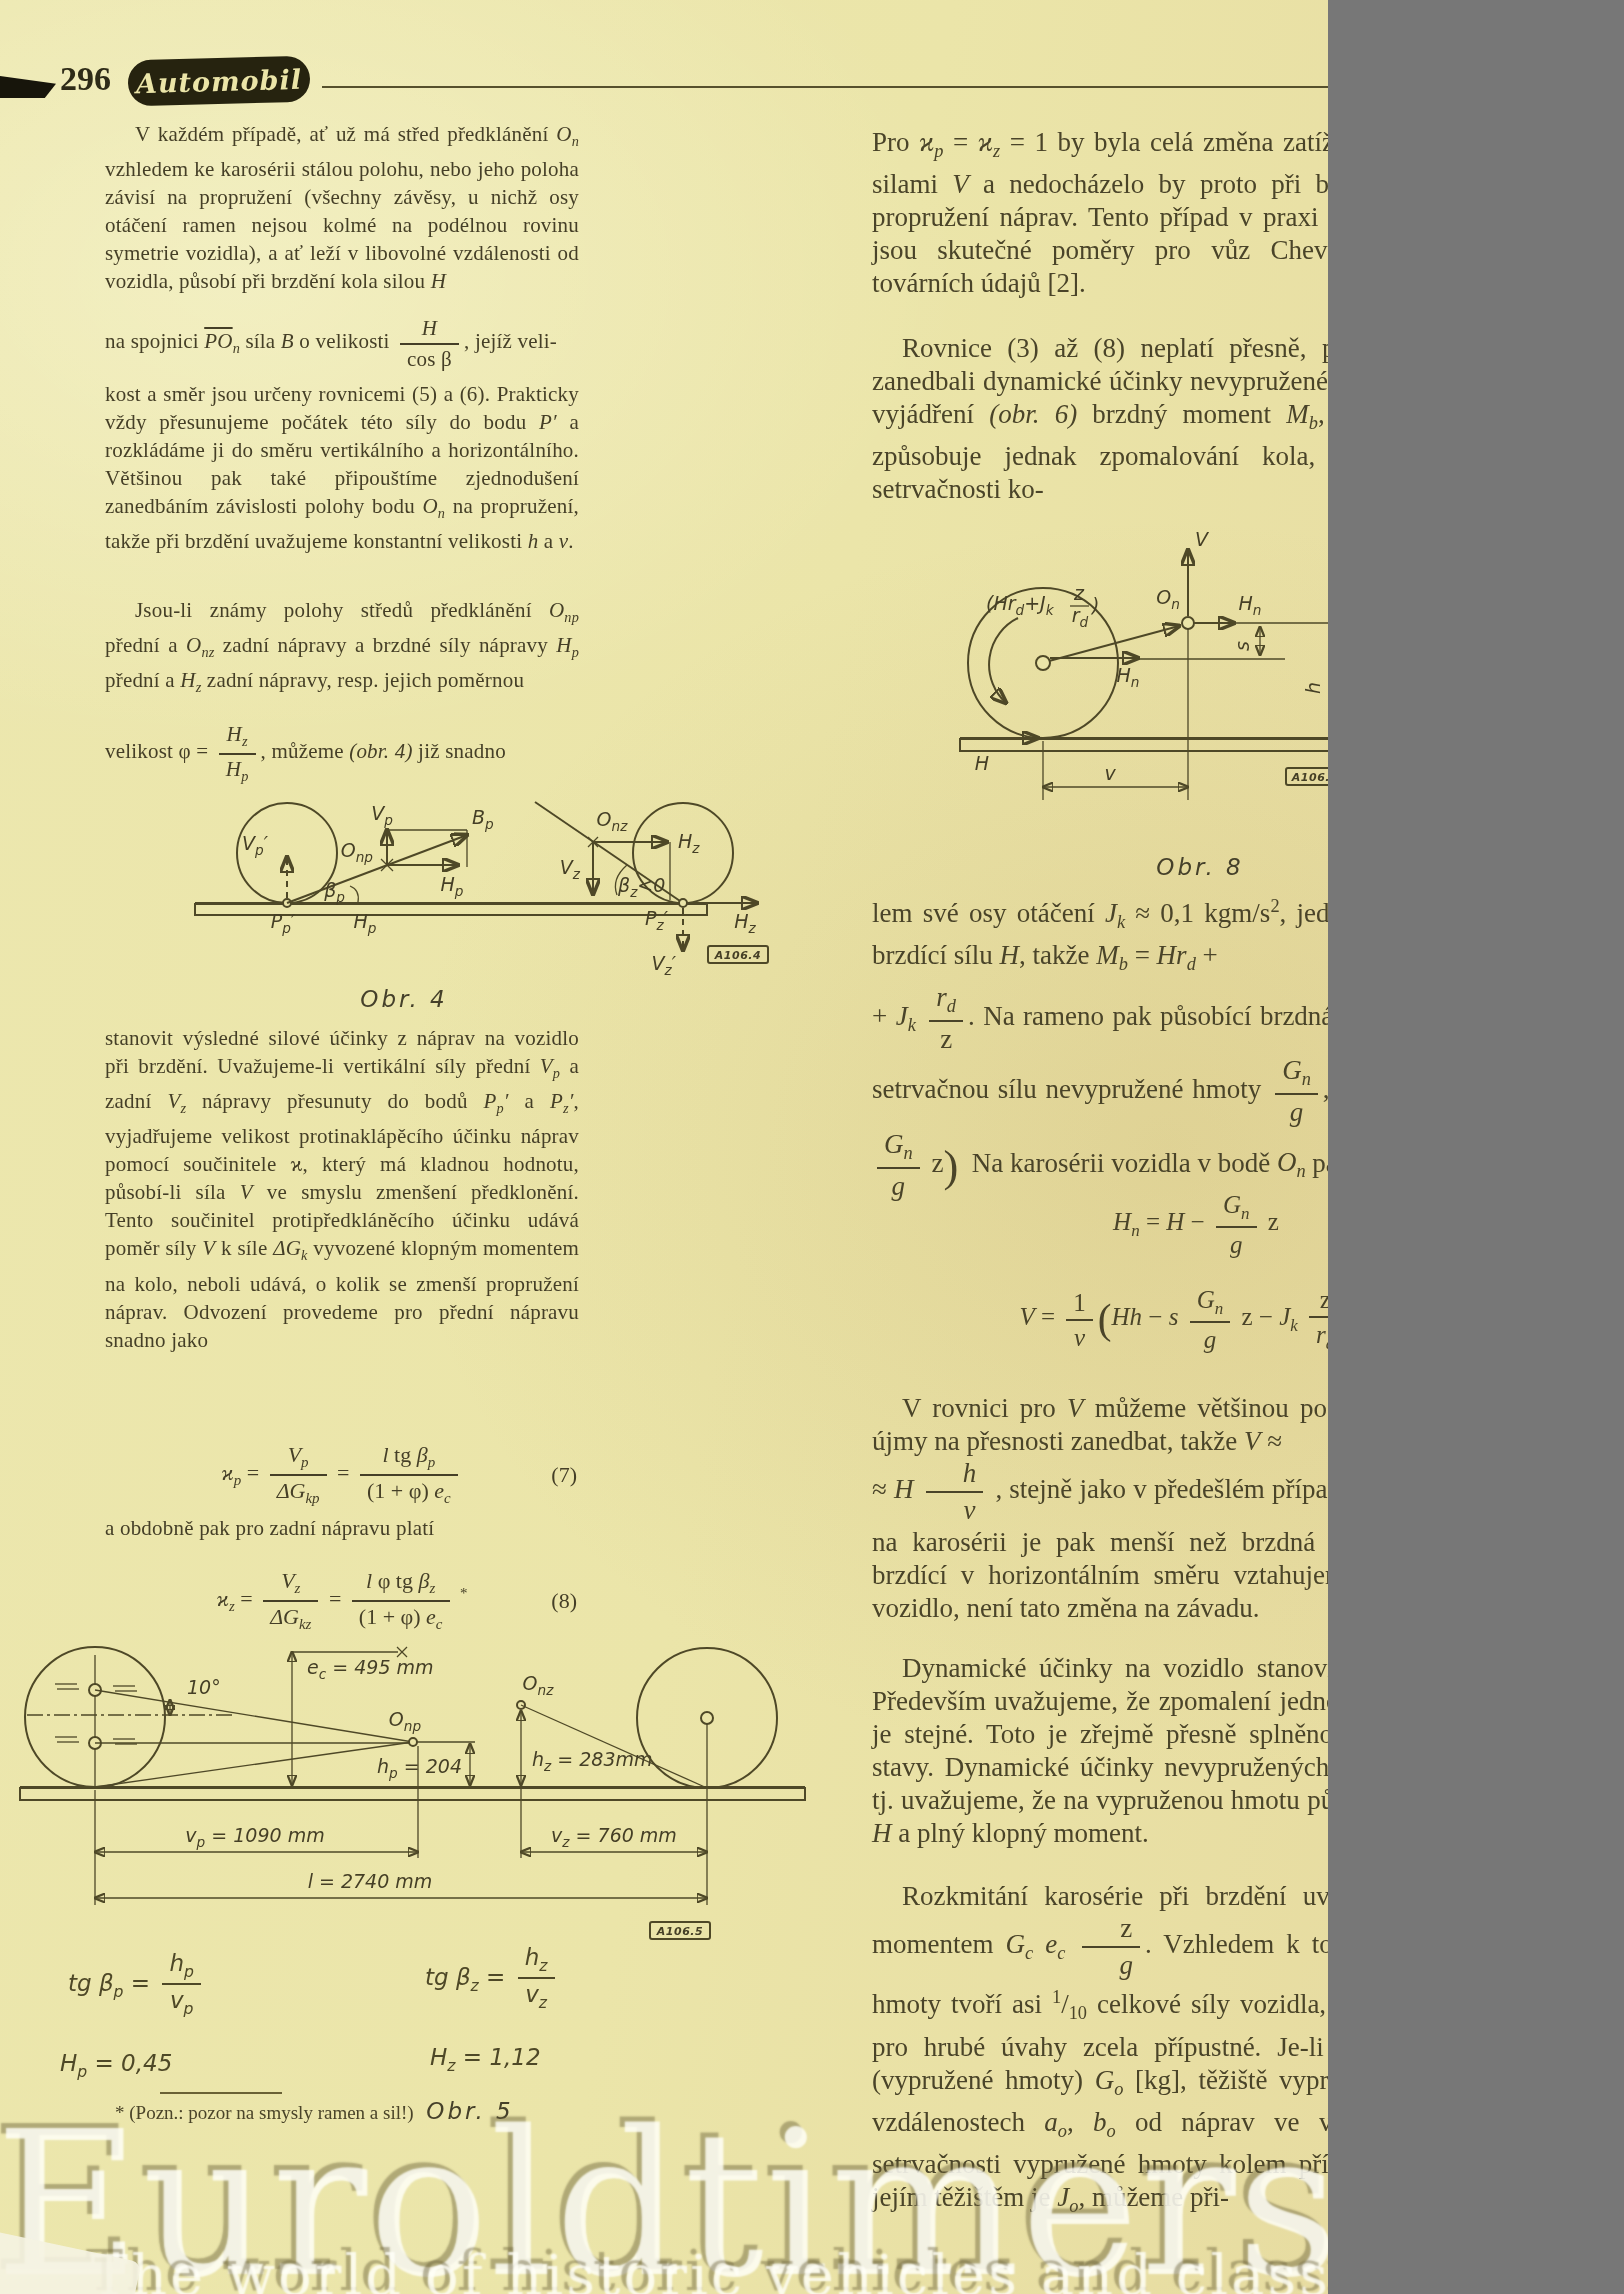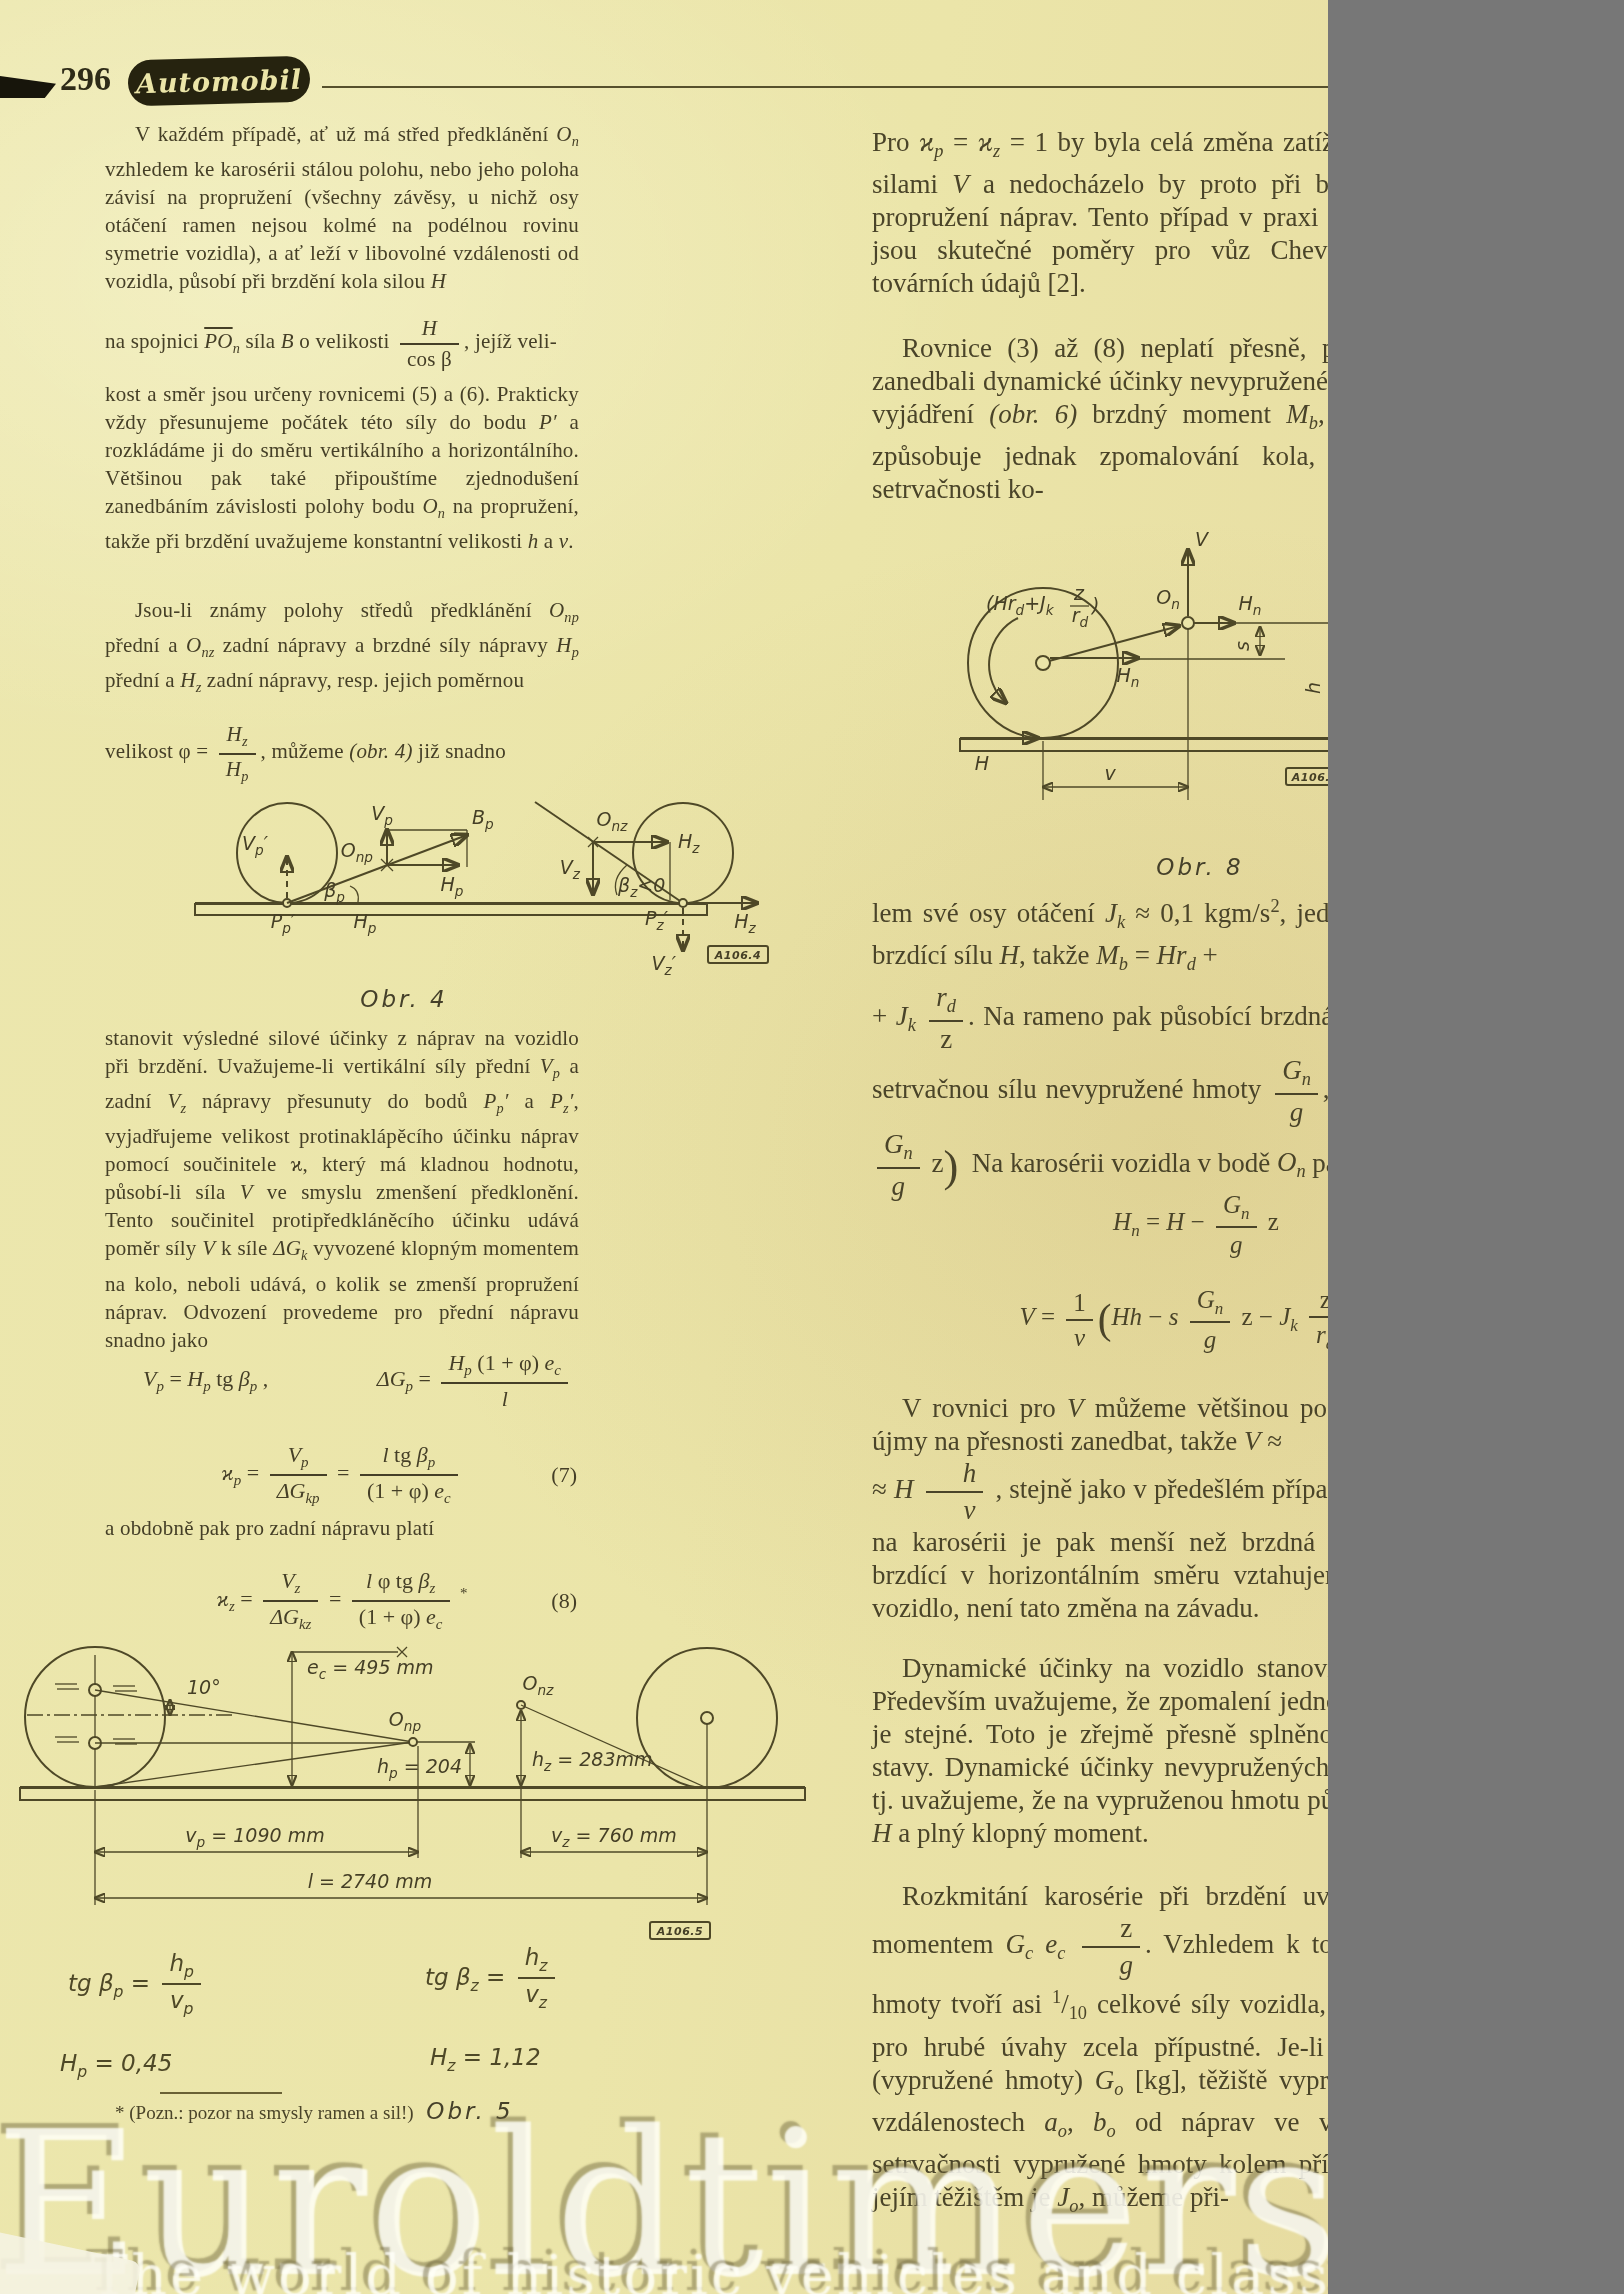--- a/index.html
+++ b/index.html
@@ -134,24 +134,20 @@
     <text x="565" y="128" text-anchor="middle"><tspan>H</tspan><tspan dy="5" font-size="72%">z</tspan><tspan dy="-5"></tspan></text>
     <g>
       <rect x="528" y="146" width="60" height="17" rx="2"></rect>
       <text class="stamp-t" x="558" y="159" text-anchor="middle">A106.4</text>
     </g>
   </svg>
   <div class="caption" style="left:284px;top:986px;width:240px">Obr. 4</div>
 
   <div class="colL" style="top:1024px">stanovit výsledné silové účinky z náprav na vozidlo při brzdění. Uvažujeme-li vertikální síly přední <i>V<sub>p</sub></i> a zadní <i>V<sub>z</sub></i> nápravy přesunuty do bodů <i>P<sub>p</sub>′</i> a <i>P<sub>z</sub>′</i>, vyjadřujeme velikost protinaklápěcího účinku náprav pomocí součinitele ϰ, který má kladnou hodnotu, působí-li síla <i>V</i> ve smyslu zmenšení předklonění. Tento součinitel protipředkláněcího účinku udává poměr síly <i>V</i> k síle <i>ΔG<sub>k</sub></i> vyvozené klopným momentem na kolo, neboli udává, o kolik se zmenší propružení náprav. Odvození provedeme pro přední nápravu snadno jako</div>
 
-  <div class="eqrow" style="top:1350px">
-    <span><i>V<sub>p</sub></i> = <i>H<sub>p</sub></i> tg <i>β<sub>p</sub></i> ,</span>
-    <span><i>ΔG<sub>p</sub></i> = <span class="fr"><span class="n"><i>H<sub>p</sub></i> (1 + φ) <i>e<sub>c</sub></i></span><span class="d"><i>l</i></span></span></span>
-  </div>
 
   <div class="eq eqL" style="top:1422px">
     <span><i>ϰ<sub>p</sub></i> = <span class="fr"><span class="n"><i>V<sub>p</sub></i></span><span class="d"><i>ΔG<sub>kp</sub></i></span></span> = <span class="fr"><span class="n"><i>l</i> tg <i>β<sub>p</sub></i></span><span class="d">(1 + φ) <i>e<sub>c</sub></i></span></span></span>
     <span class="eqno">(7)</span>
   </div>
 
   <div class="colL" style="top:1514px">a obdobně pak pro zadní nápravu platí</div>
 
   <div class="eq eqL" style="top:1548px">
     <span><i>ϰ<sub>z</sub></i> = <span class="fr"><span class="n"><i>V<sub>z</sub></i></span><span class="d"><i>ΔG<sub>kz</sub></i></span></span> = <span class="fr"><span class="n"><i>l</i> φ tg <i>β<sub>z</sub></i></span><span class="d">(1 + φ) <i>e<sub>c</sub></i></span></span> <sup>*</sup></span>

